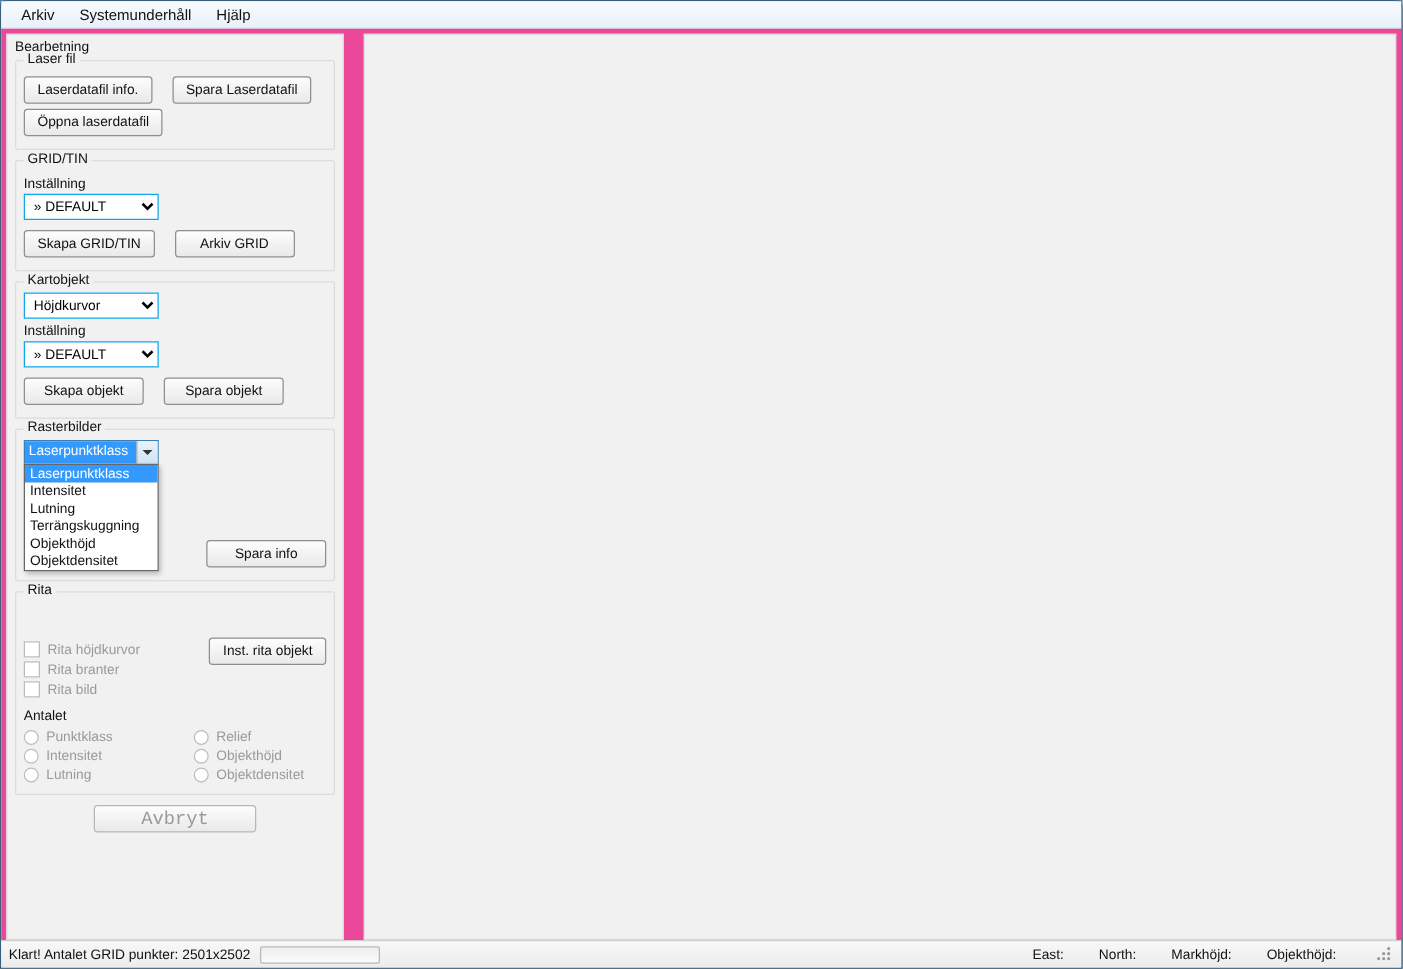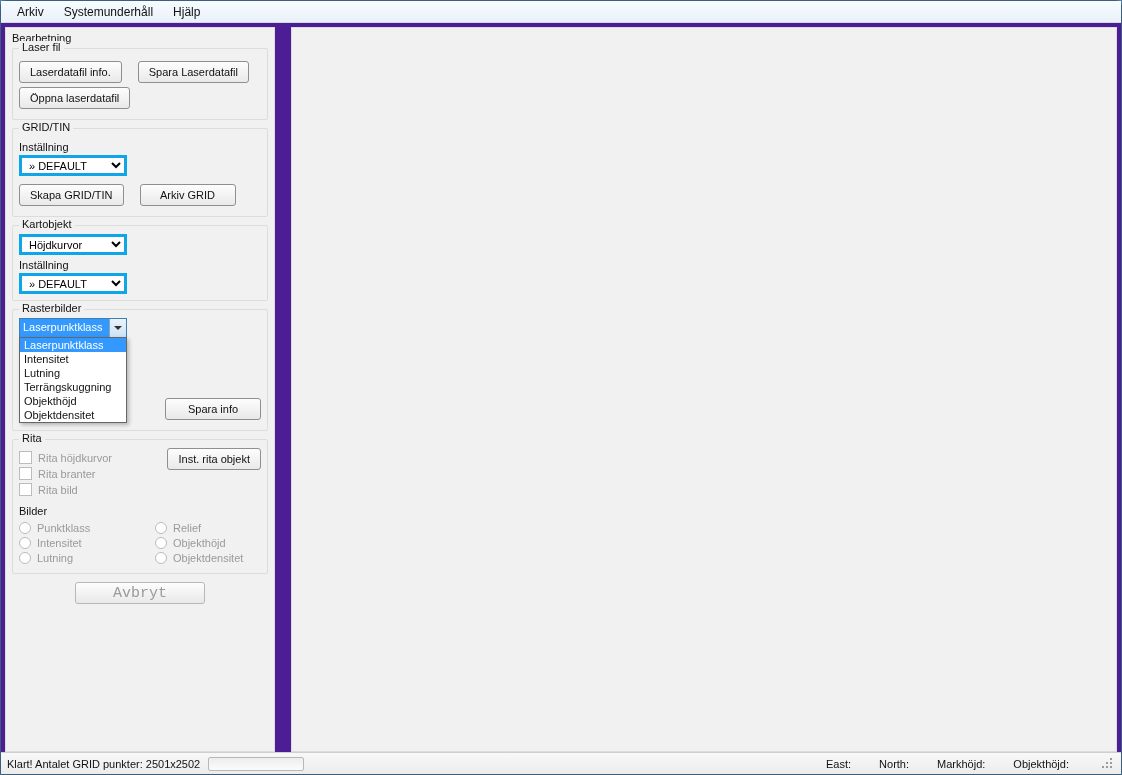--- a/index.html
+++ b/index.html
@@ -78,21 +78,21 @@
     color:#111;
   }
   .menubar .mitem { padding:2px 10px; }
 
   
   .content {
     flex:1;
     display:flex;
     padding:4px 4px 0 4px;
     gap:16px;
-    background:#4c1d95;
+    background:#ec4899;
     justify-content:flex-end;
   }
   .leftpanel {
     width: 270px;
     background:#f1f1f1;
     border:1px solid #dcdcdc;
     padding:4px 6px 6px 6px;
     overflow:visible;
     position:relative;
   }
@@ -127,21 +127,21 @@
     padding:0 10px;
     background: linear-gradient(#fdfdfd,#e9e9e9);
     border:1px solid #8e8f8f;
     border-radius:3px;
     color:#111;
     cursor:default;
   }
   select.wsel, .wsel {
     font-family:inherit; font-size:11px;
     width:108px; height:21px;
-    border:3px solid #0ea5e9;
+    border:1px solid #0ea5e9;
     background:#fff;
     padding-left:3px;
   }
   
   .rcombo-wrap { position:relative; width:100px; z-index:10; }
   .rcombo {
     height:20px; width:108px;
     border:1px solid #3c7fb1;
     background:#fff;
     display:flex; align-items:center;
@@ -282,20 +282,24 @@
 
       <div class="grp">
         <div class="grp-title">Kartobjekt</div>
         <select class="wsel">
           <option>Höjdkurvor</option>
         </select>
         <div class="sublabel">Inställning</div>
         <select class="wsel">
           <option>» DEFAULT</option>
         </select>
+        <div class="row" style="margin-top:8px;">
+          <button class="wbtn">Skapa objekt</button>
+          <button class="wbtn">Spara objekt</button>
+        </div>
       </div>
 
       <div class="grp" style="overflow:visible;">
         <div class="grp-title">Rasterbilder</div>
         <div class="rcombo-wrap">
           <div class="rcombo">
             <div class="seltext">Laserpunktklass</div>
             <div class="ddbtn"></div>
           </div>
           <div class="ddlist">
@@ -307,39 +311,39 @@
             <div class="dditem">Objektdensitet</div>
           </div>
         </div>
         <div class="row" style="justify-content:flex-end; margin-top:60px;">
           <button class="wbtn">Spara info</button>
         </div>
       </div>
 
       <div class="grp">
         <div class="grp-title">Rita</div>
-        <div style="display:flex; justify-content:space-between; align-items:flex-start;">
+        <div style="display:flex; justify-content:space-between; align-items:flex-start;margin-top:28px;">
           <div>
             <div class="chk">
               <span class="box"></span>
               <span>Rita höjdkurvor</span>
             </div>
             <div class="chk">
               <span class="box"></span>
               <span>Rita branter</span>
             </div>
             <div class="chk">
               <span class="box"></span>
               <span>Rita bild</span>
             </div>
           </div>
           <button class="wbtn" style="min-width:90px;">Inst. rita objekt</button>
         </div>
 
-        <div class="section-title" style="margin-top:6px;">Bilder</div>
+        <div class="section-title" style="margin-top:6px;">Antalet</div>
         <div class="two-col">
           <div class="col">
             <div class="rad">
                 <span class="dot"></span>
                 <span>Punktklass</span>
               </div>
             <div class="rad">
                 <span class="dot"></span>
                 <span>Intensitet</span>
               </div>

